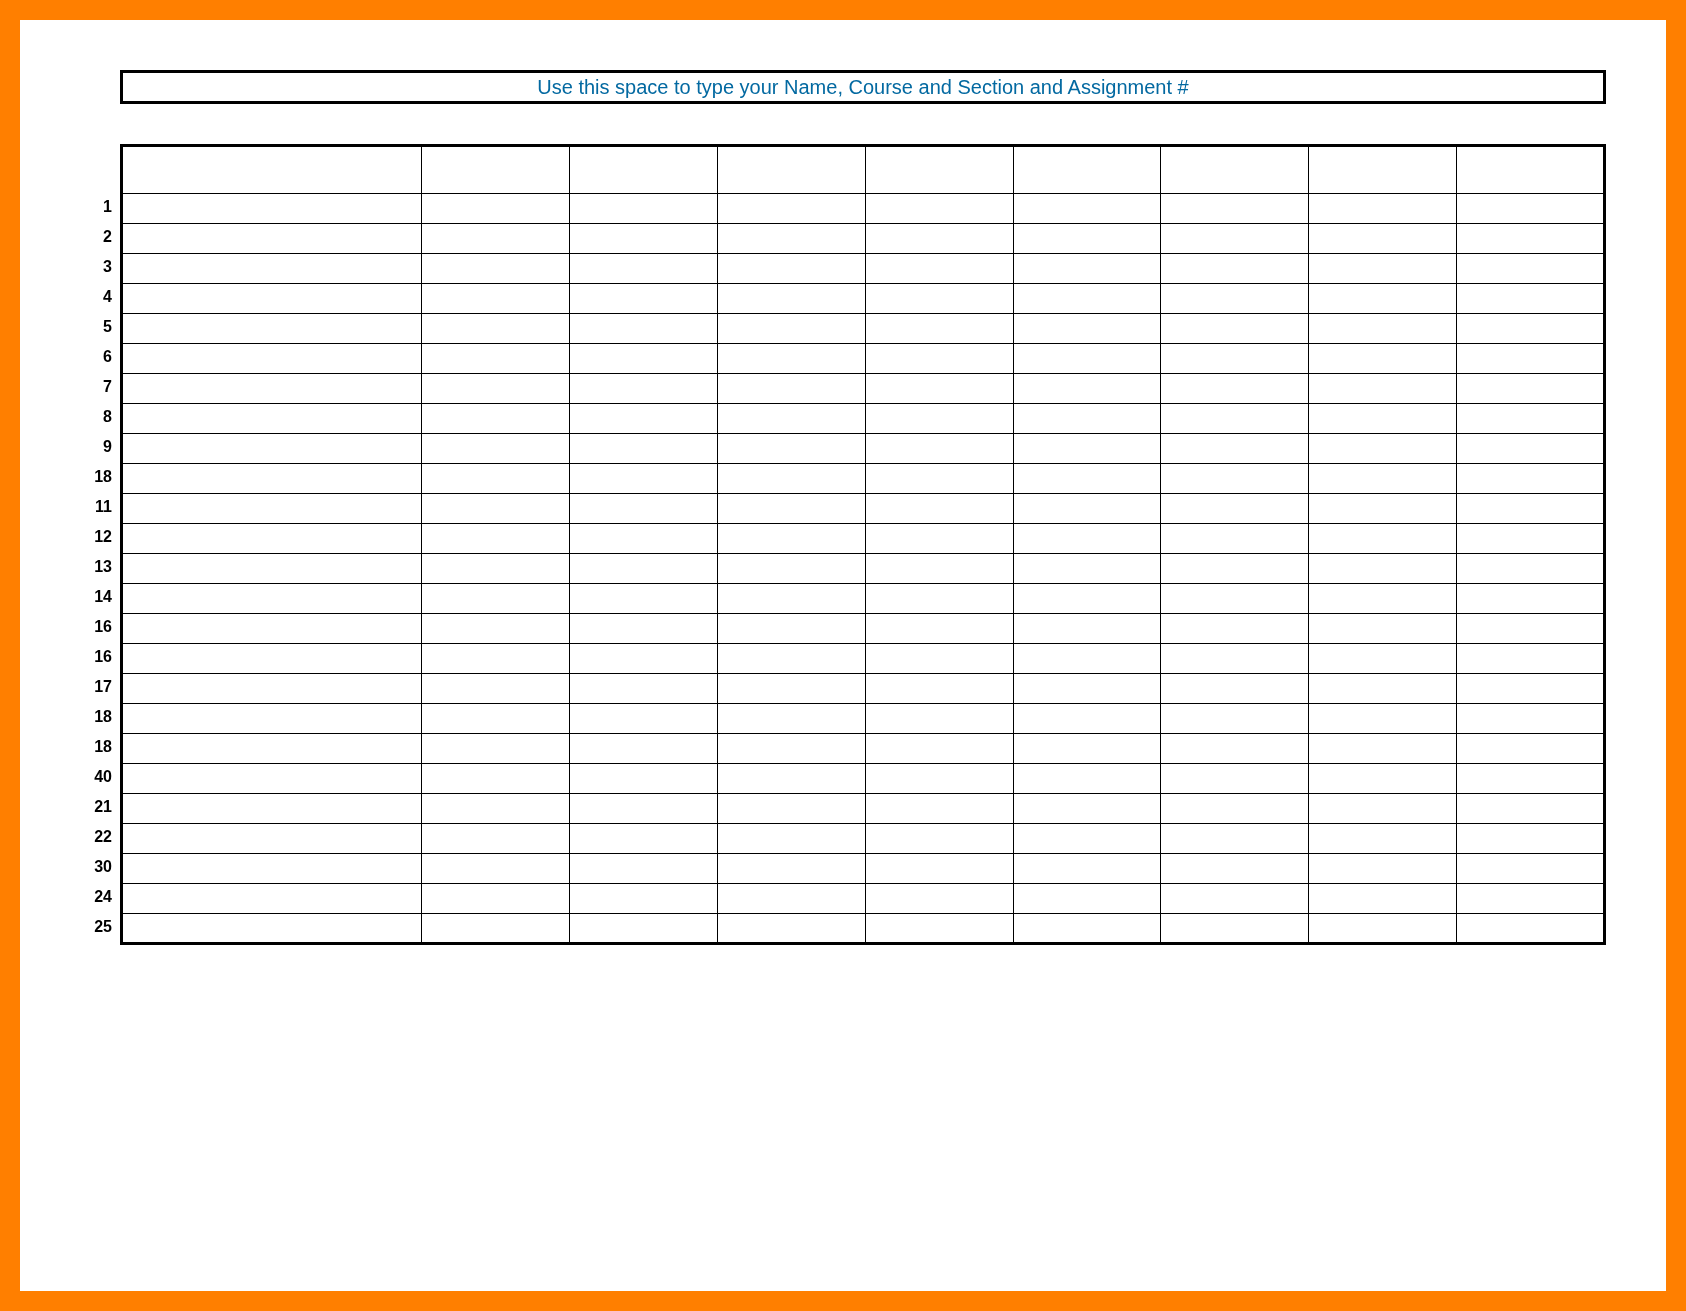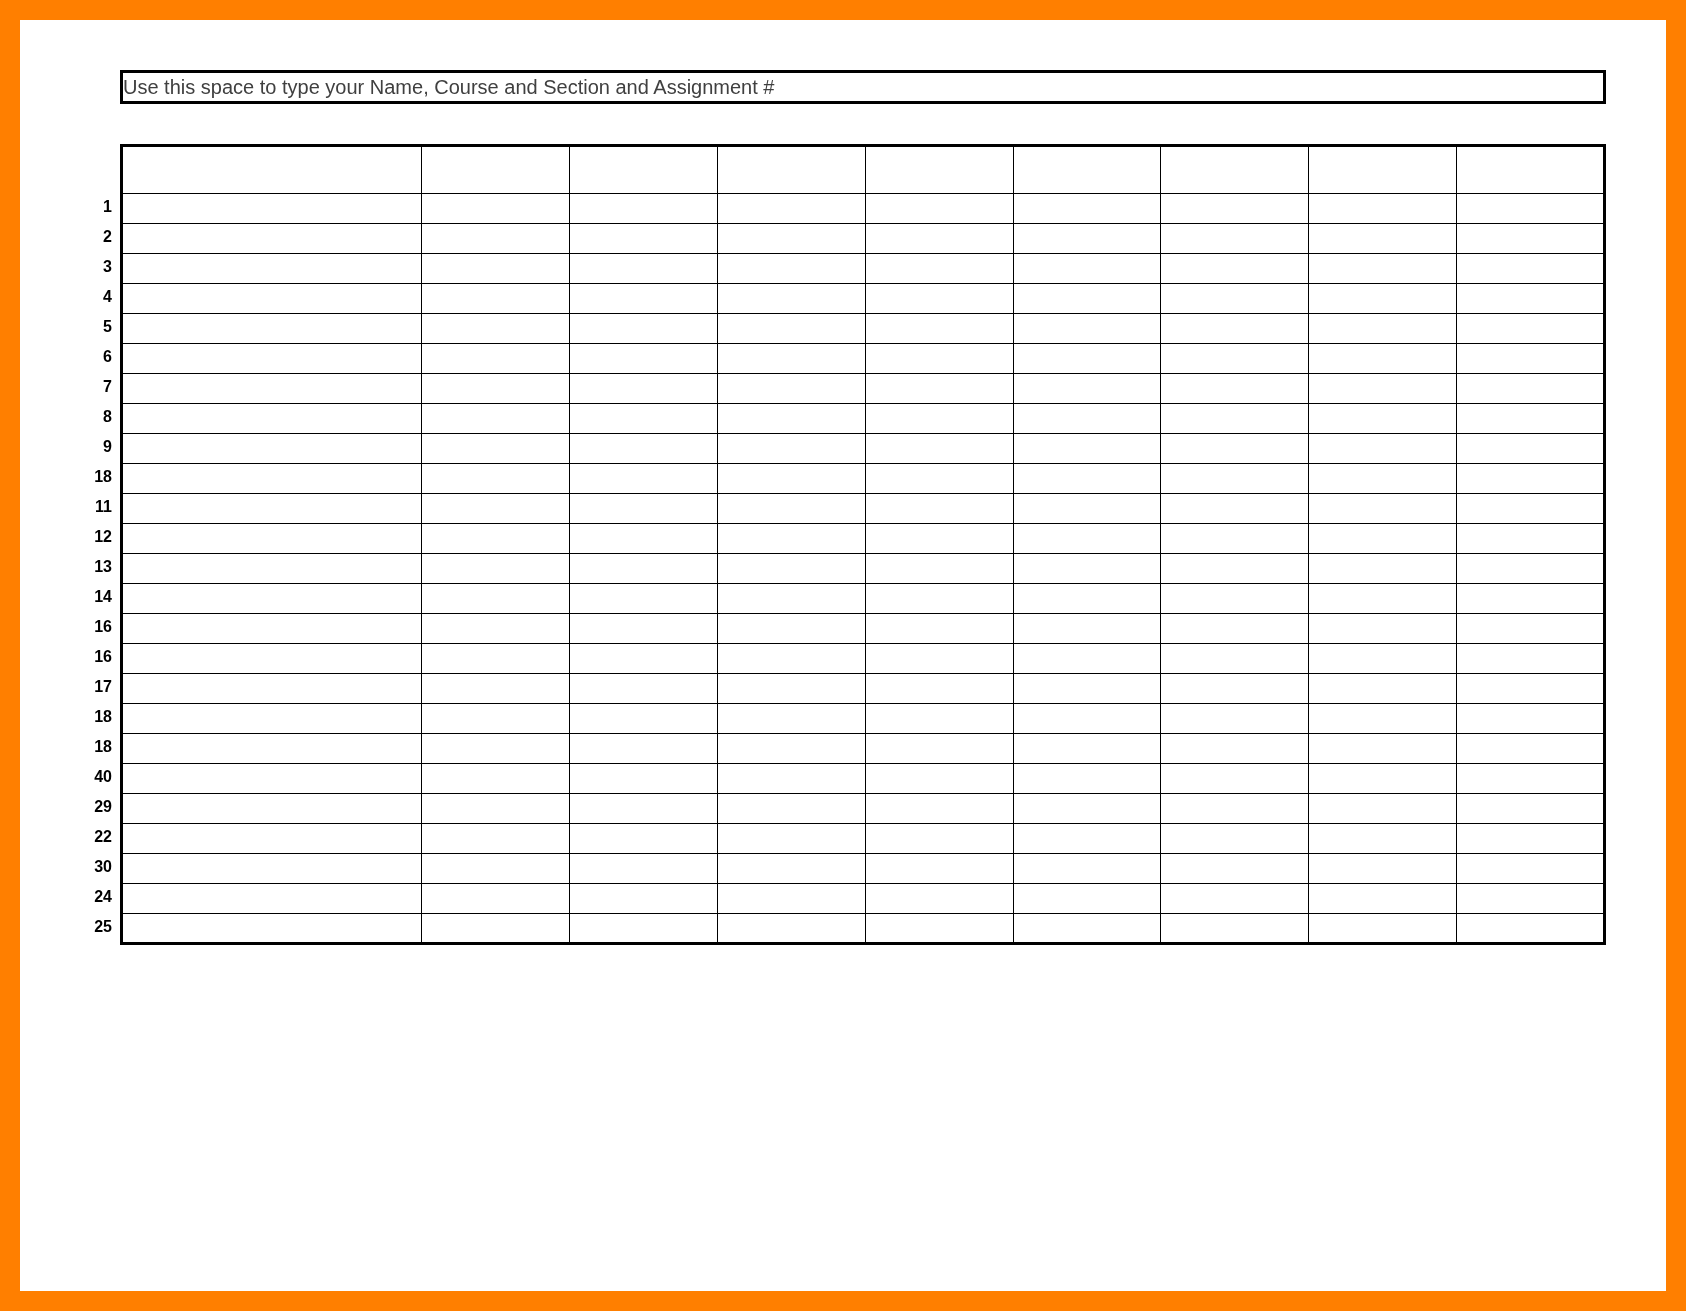--- a/index.html
+++ b/index.html
@@ -14,23 +14,23 @@
     width: 100%;
     height: 100%;
     background: #ffffff;
     padding: 50px 60px 40px 60px;
   }
   .header-bar {
     border: 3px solid #000;
     height: 34px;
     display: flex;
     align-items: center;
-    justify-content: flex-start;
+    justify-content: center;
     font-size: 20px;
-    color: #404040;
+    color: #0369a1;
     background: #fff;
     margin-left: 40px;
   }
   .header-gap {
     height: 18px;
   }
   .grid-wrap {
     margin-top: 22px;
     margin-left: 40px;
     position: relative;
@@ -100,21 +100,21 @@
         <div class="rownum">11</div>
         <div class="rownum">12</div>
         <div class="rownum">13</div>
         <div class="rownum">14</div>
         <div class="rownum">16</div>
         <div class="rownum">16</div>
         <div class="rownum">17</div>
         <div class="rownum">18</div>
         <div class="rownum">18</div>
         <div class="rownum">40</div>
-        <div class="rownum">29</div>
+        <div class="rownum">21</div>
         <div class="rownum">22</div>
         <div class="rownum">30</div>
         <div class="rownum">24</div>
         <div class="rownum">25</div>
       </div>
     <table class="grid">
       <colgroup>
         <col class="col-desc">
         <col class="col-data">
           <col class="col-data">

